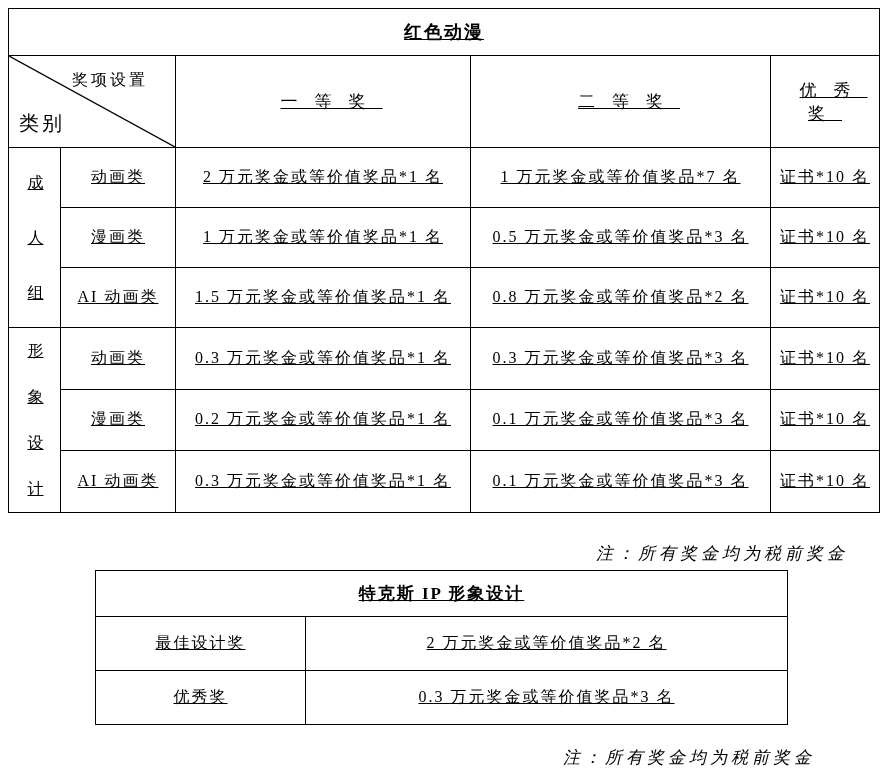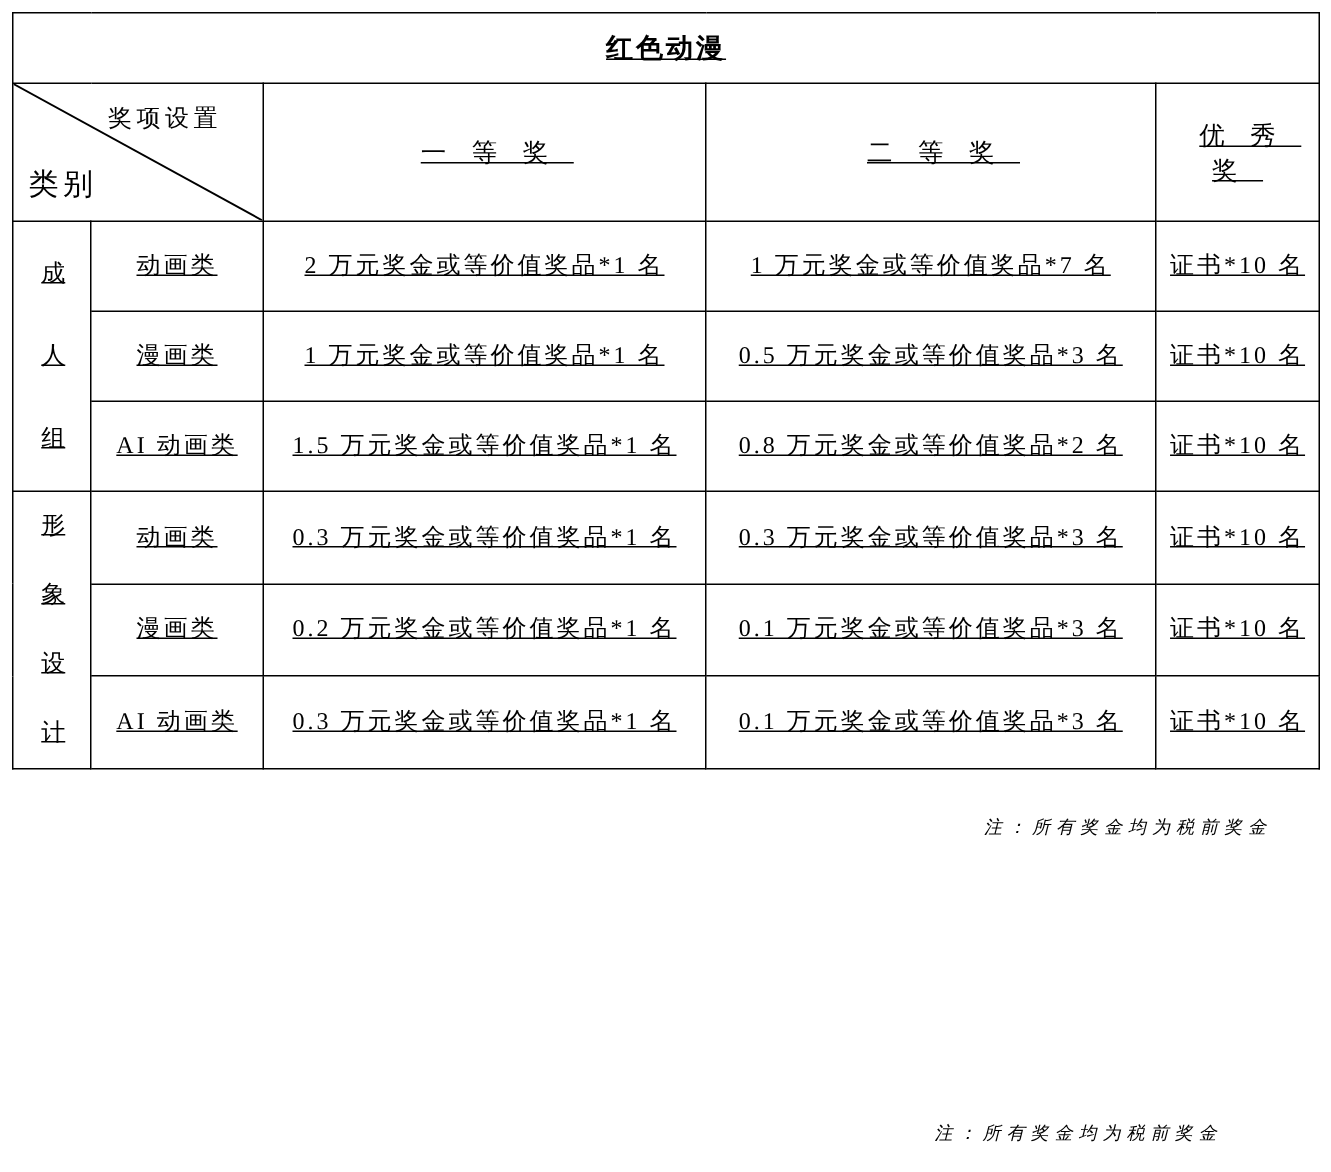--- a/index.html
+++ b/index.html
@@ -21,21 +21,21 @@
   .corner .diag{position:absolute;left:0;top:0;width:100%;height:100%;}
   .corner-top{position:absolute;top:16px;right:27px;font-size:16px;letter-spacing:3px;
     text-indent:0;display:block;line-height:1;}
   .corner-bottom{position:absolute;bottom:14px;left:10px;font-size:20px;letter-spacing:3px;
     text-indent:0;display:block;line-height:1;}
   .vname{width:18px;margin:0 auto;word-break:break-all;letter-spacing:0;
     font-size:16px;text-align:right;}
   .vname.adult{line-height:55px;}
   .vname.youth{line-height:46px;}
   
-  .note{font-style:italic;font-size:12px;letter-spacing:4px;text-align:right;
+  .note{font-style:italic;font-size:17px;letter-spacing:4px;text-align:right;
     line-height:1;color:#000;}
   .note1{position:absolute;top:545px;right:39px;}
   .note2{position:absolute;top:749px;right:72px;}
   
   .t2{position:absolute;left:95px;top:570px;width:692px;}
   .t2 td{letter-spacing:2px;}
   .t2 .title-cell{height:45px;font-weight:bold;font-size:17px;}
   .t2 .body-row td{height:53px;}
 </style>
 </head>
@@ -109,16 +109,35 @@
         <td>AI 动画类</td>
         <td>0.3 万元奖金或等价值奖品*1 名</td>
         <td>0.1 万元奖金或等价值奖品*3 名</td>
         <td>证书*10 名</td>
       </tr>
     </tbody>
   </table>
 
   <div class="note note1">注：所有奖金均为税前奖金</div>
 
+  <table class="t2">
+    <colgroup>
+      <col style="width:210px">
+        <col style="width:482px">
+    </colgroup>
+    <tbody>
+      <tr>
+        <td colspan="2" class="title-cell">特克斯 IP 形象设计</td>
+      </tr>
+      <tr class="body-row">
+        <td>最佳设计奖</td>
+        <td>2 万元奖金或等价值奖品*2 名</td>
+      </tr>
+      <tr class="body-row">
+        <td>优秀奖</td>
+        <td>0.3 万元奖金或等价值奖品*3 名</td>
+      </tr>
+    </tbody>
+  </table>
 
   <div class="note note2">注：所有奖金均为税前奖金</div>
 
 </div>
 
 </body></html>

